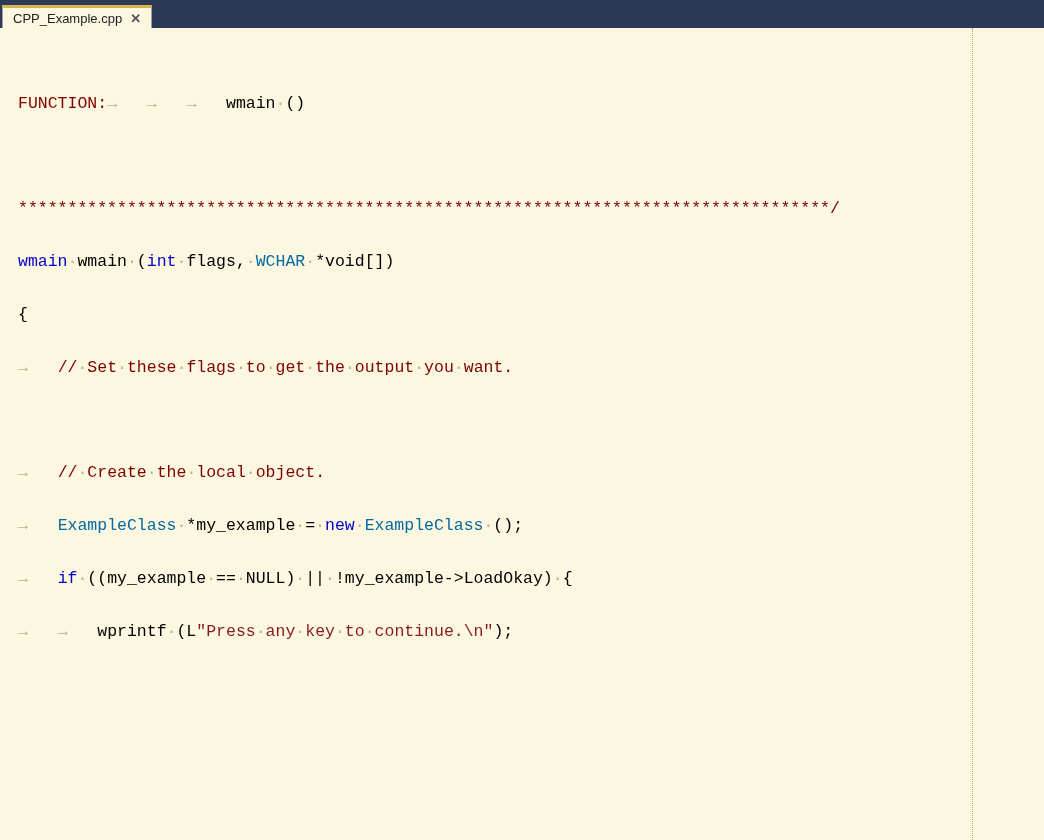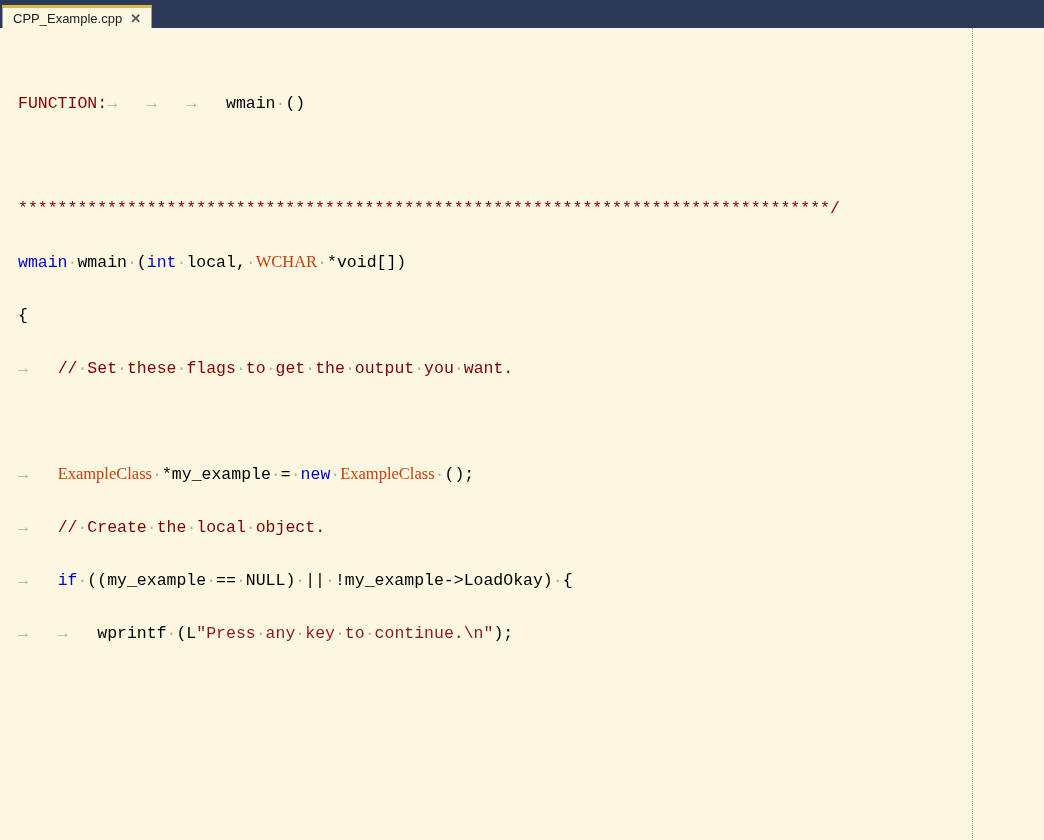--- a/index.html
+++ b/index.html
@@ -54,21 +54,21 @@
   .ruler {
     position: absolute;
     top: 0;
     left: 972px;
     width: 0;
     height: 100%;
     border-left: 1px dotted #b0a880;
   }
   .ws { color: #b8b090; }
   .kw { color: #0000c8; }
-  .typ { color: #c2410c; font-family: Liberation Serif, serif; }
+  .typ { color: #0369a1; }
   .com { color: #800000; }
   .str { color: #8b1a1a; }
   .ident { color: #000; }
   .op { color: #000; }
   .line { display: block; }
 </style>
 </head>
 <body>
 
 <div class="tab-bar">
@@ -76,26 +76,26 @@
     <span>CPP_Example.cpp</span>
     <span class="tab-close">✕</span>
   </div>
 </div>
 
 <div class="editor">
 <div class="ruler"></div>
 <span class="line"><span class="com">FUNCTION:</span><span class="ws">→</span>   <span class="ws">→</span>   <span class="ws">→</span>   <span class="ident">wmain</span><span class="ws">·</span><span class="ident">()</span></span>
 <span class="line"> </span>
 <span class="line"><span class="com">**********************************************************************************/</span></span>
-<span class="line"><span class="kw">wmain</span><span class="ws">·</span><span class="ident">wmain</span><span class="ws">·</span><span class="op">(</span><span class="kw">int</span><span class="ws">·</span><span class="ident">local,</span><span class="ws">·</span><span class="typ">WCHAR</span><span class="ws">·</span><span class="ident">*void[])</span></span>
+<span class="line"><span class="kw">wmain</span><span class="ws">·</span><span class="ident">wmain</span><span class="ws">·</span><span class="op">(</span><span class="kw">int</span><span class="ws">·</span><span class="ident">flags,</span><span class="ws">·</span><span class="typ">WCHAR</span><span class="ws">·</span><span class="ident">*void[])</span></span>
 <span class="line"><span class="op">{</span></span>
 <span class="line"><span class="ws">→</span>   <span class="com">//</span><span class="ws">·</span><span class="com">Set</span><span class="ws">·</span><span class="com">these</span><span class="ws">·</span><span class="com">flags</span><span class="ws">·</span><span class="com">to</span><span class="ws">·</span><span class="com">get</span><span class="ws">·</span><span class="com">the</span><span class="ws">·</span><span class="com">output</span><span class="ws">·</span><span class="com">you</span><span class="ws">·</span><span class="com">want.</span></span>
 <span class="line"> </span>
+<span class="line"><span class="ws">→</span>   <span class="com">//</span><span class="ws">·</span><span class="com">Create</span><span class="ws">·</span><span class="com">the</span><span class="ws">·</span><span class="com">local</span><span class="ws">·</span><span class="com">object.</span></span>
 <span class="line"><span class="ws">→</span>   <span class="typ">ExampleClass</span><span class="ws">·</span><span class="ident">*my_example</span><span class="ws">·</span><span class="op">=</span><span class="ws">·</span><span class="kw">new</span><span class="ws">·</span><span class="typ">ExampleClass</span><span class="ws">·</span><span class="ident">();</span></span>
-<span class="line"><span class="ws">→</span>   <span class="com">//</span><span class="ws">·</span><span class="com">Create</span><span class="ws">·</span><span class="com">the</span><span class="ws">·</span><span class="com">local</span><span class="ws">·</span><span class="com">object.</span></span>
 <span class="line"><span class="ws">→</span>   <span class="kw">if</span><span class="ws">·</span><span class="ident">((my_example</span><span class="ws">·</span><span class="op">==</span><span class="ws">·</span><span class="ident">NULL)</span><span class="ws">·</span><span class="op">||</span><span class="ws">·</span><span class="ident">!my_example-&gt;LoadOkay)</span><span class="ws">·</span><span class="op">{</span></span>
 <span class="line"><span class="ws">→</span>   <span class="ws">→</span>   <span class="ident">wprintf</span><span class="ws">·</span><span class="ident">(L</span><span class="str">"Press</span><span class="ws">·</span><span class="str">any</span><span class="ws">·</span><span class="str">key</span><span class="ws">·</span><span class="str">to</span><span class="ws">·</span><span class="str">continue.\n"</span><span class="ident">);</span></span>
 
 
 
 
 
 
 
 

